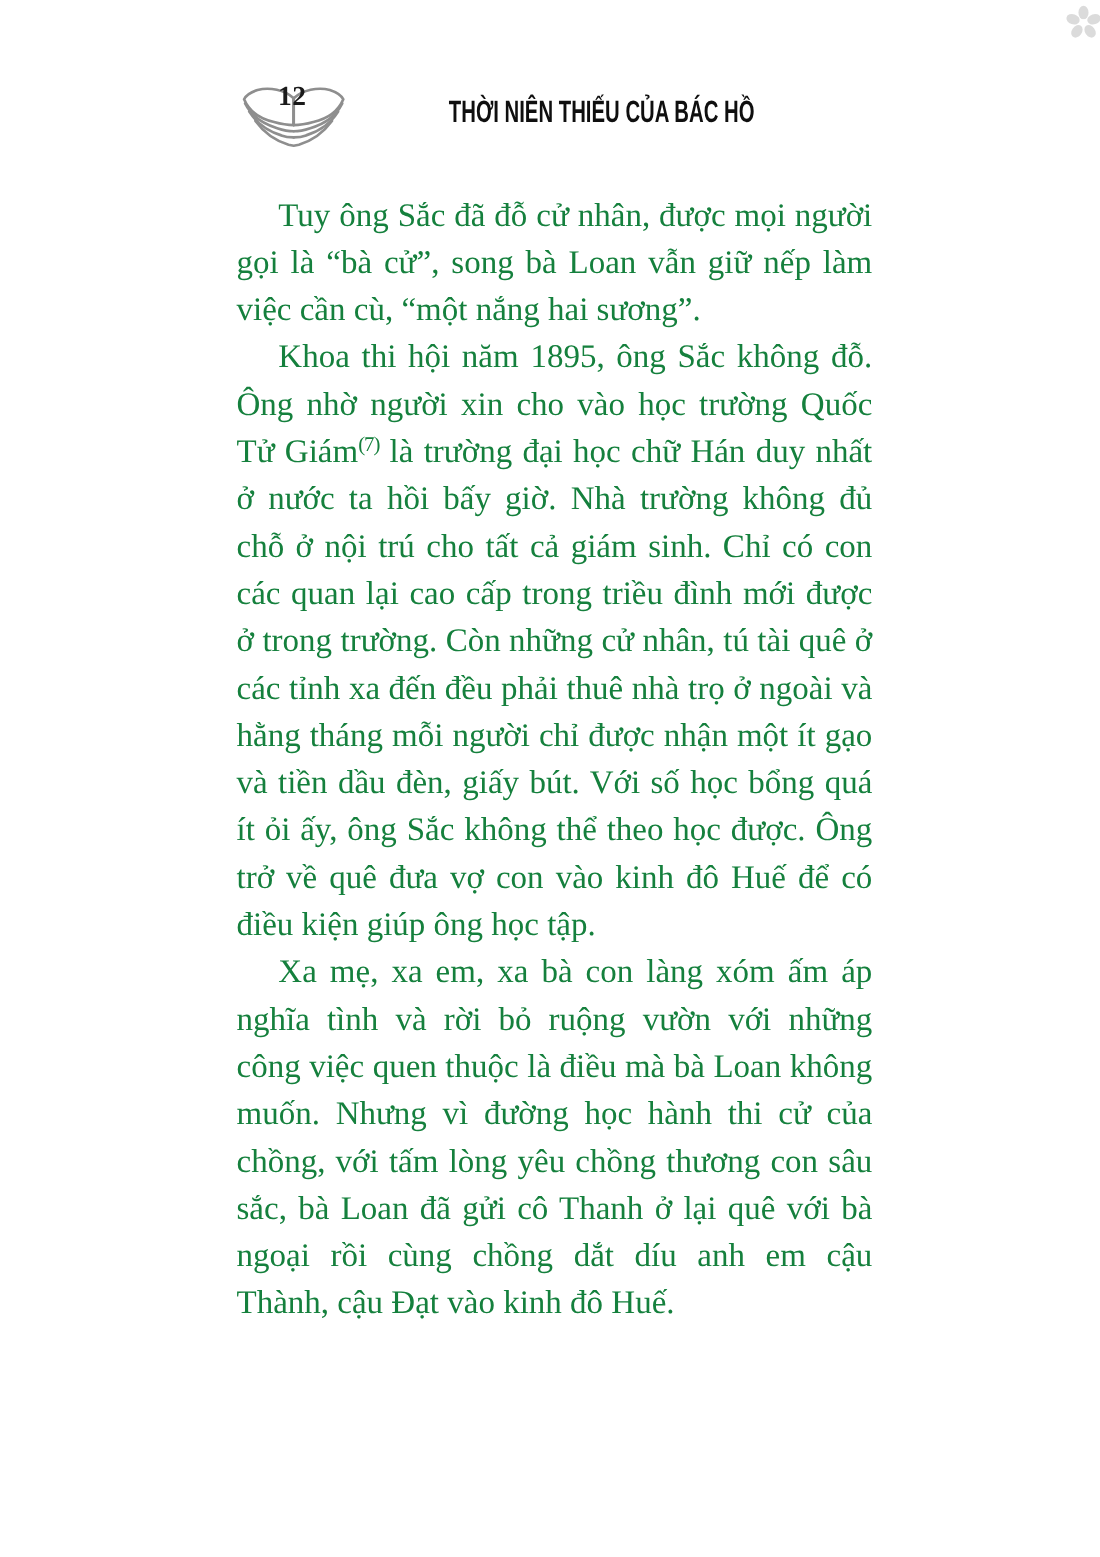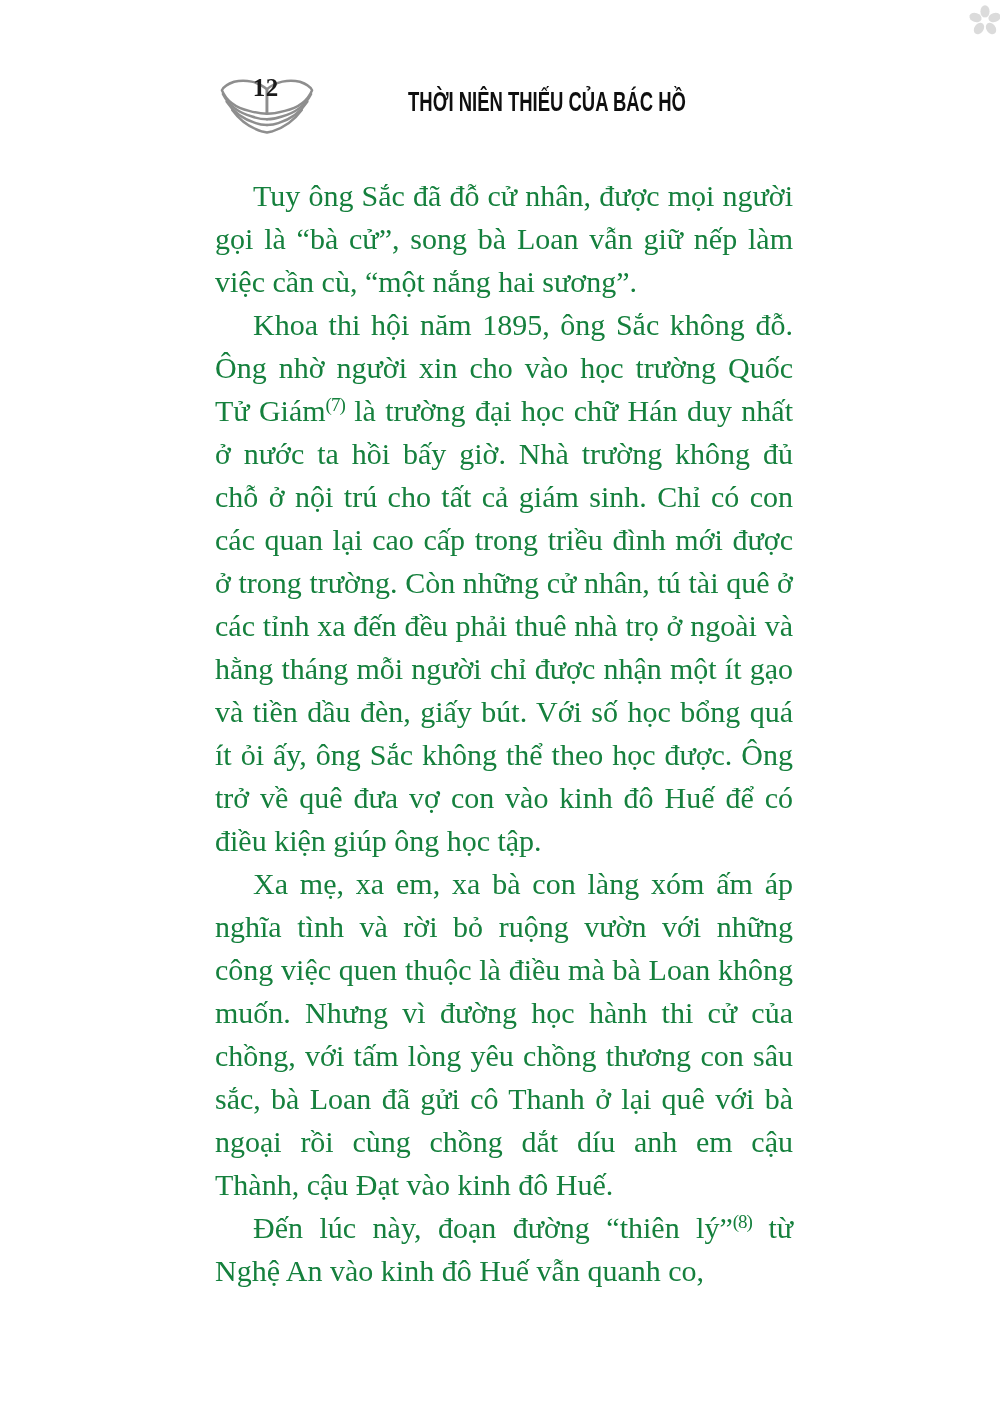--- a/index.html
+++ b/index.html
@@ -116,16 +116,15 @@
       </svg>
       <span class="page-num">12</span>
     </div>
     <h1 class="running-title">THỜI NIÊN THIẾU CỦA BÁC HỒ</h1>
   </header>
 
   <main class="body-text">
       <p>Tuy ông Sắc đã đỗ cử nhân, được mọi người gọi là “bà cử”, song bà Loan vẫn giữ nếp làm việc cần cù, “một nắng hai sương”.</p>
       <p>Khoa thi hội năm 1895, ông Sắc không đỗ. Ông nhờ người xin cho vào học trường Quốc Tử Giám<sup>(7)</sup> là trường đại học chữ Hán duy nhất ở nước ta hồi bấy giờ. Nhà trường không đủ chỗ ở nội trú cho tất cả giám sinh. Chỉ có con các quan lại cao cấp trong triều đình mới được ở trong trường. Còn những cử nhân, tú tài quê ở các tỉnh xa đến đều phải thuê nhà trọ ở ngoài và hằng tháng mỗi người chỉ được nhận một ít gạo và tiền dầu đèn, giấy bút. Với số học bổng quá ít ỏi ấy, ông Sắc không thể theo học được. Ông trở về quê đưa vợ con vào kinh đô Huế để có điều kiện giúp ông học tập.</p>
       <p>Xa mẹ, xa em, xa bà con làng xóm ấm áp nghĩa tình và rời bỏ ruộng vườn với những công việc quen thuộc là điều mà bà Loan không muốn. Nhưng vì đường học hành thi cử của chồng, với tấm lòng yêu chồng thương con sâu sắc, bà Loan đã gửi cô Thanh ở lại quê với bà ngoại rồi cùng chồng dắt díu anh em cậu Thành, cậu Đạt vào kinh đô Huế.</p>
-      <p>Đến lúc này, đoạn đường “thiên lý”<sup>(8)</sup> từ Nghệ An vào kinh đô Huế vẫn quanh co,</p>
     </main>
 
 </div>
 
 </body></html>

